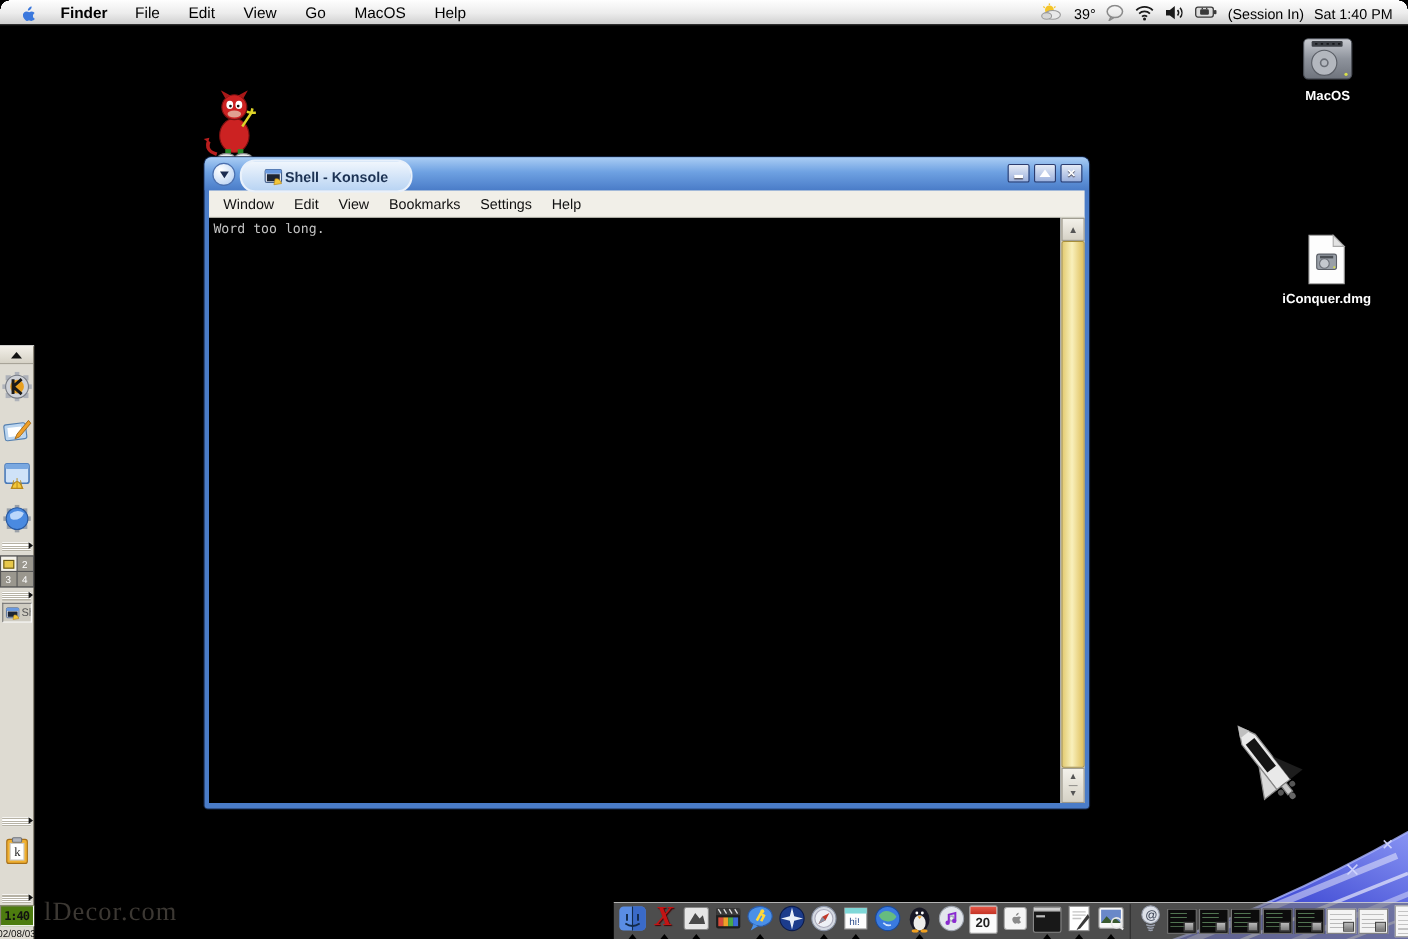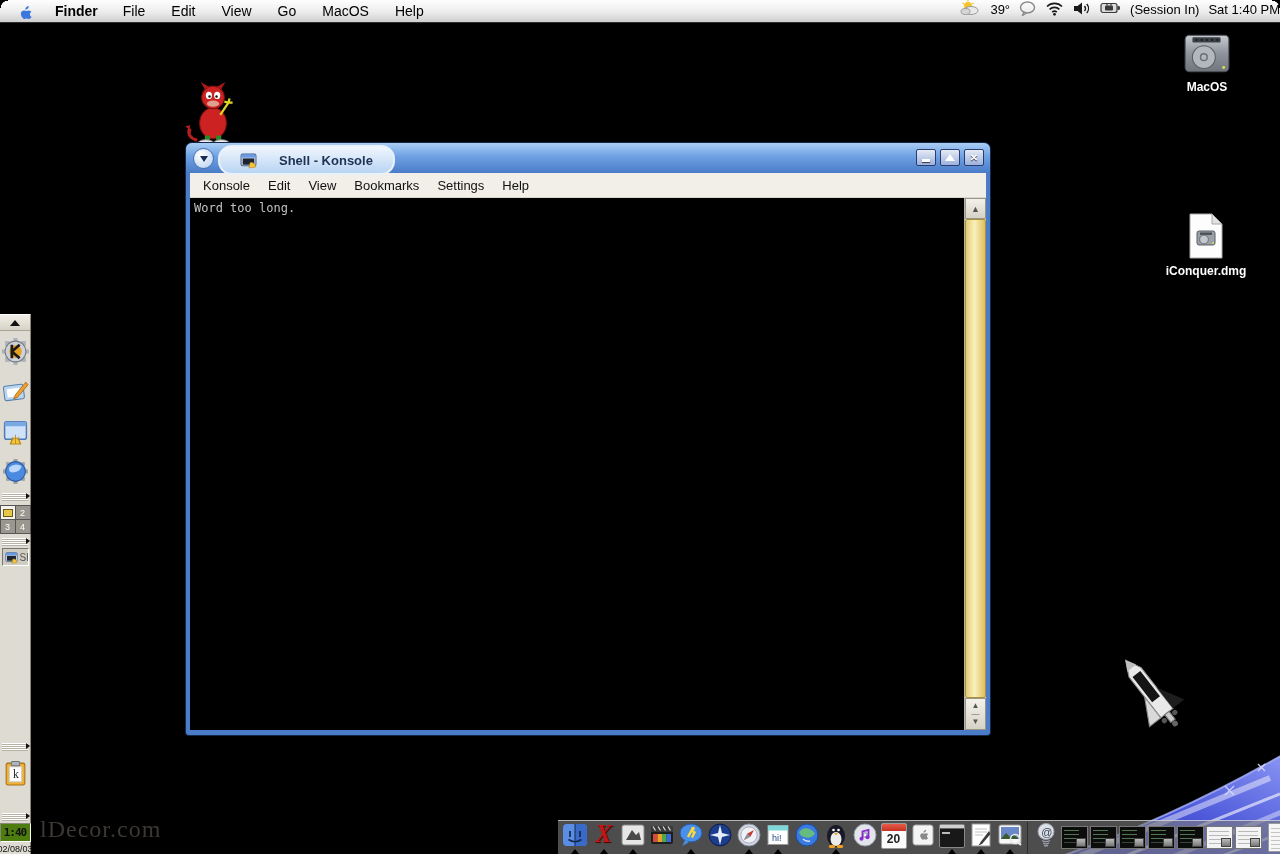--- a/index.html
+++ b/index.html
@@ -9,26 +9,26 @@
   
   .wall{position:absolute;inset:0;z-index:0}
   .shuttle{position:absolute;left:1112px;top:650px;width:80px;height:88px;transform:rotate(-38deg);z-index:0}
   .daemon{position:absolute;left:182px;top:82px;width:60px;height:68px;z-index:1}
   .watermark{position:absolute;left:40px;top:816px;font-family:"Liberation Serif",serif;
              font-size:24px;color:#3c3833;z-index:1;letter-spacing:1px}
 
   
   .menubar{position:absolute;left:0;top:0;width:1280px;height:22px;z-index:40;
            background:linear-gradient(#fefefe,#ececec 55%,#cfcfcf);
-           border-bottom:1px solid #2f2f2f;display:flex;align-items:flex-start;font-size:14px;color:#000}
+           border-bottom:1px solid #2f2f2f;display:flex;align-items:flex-end;font-size:14px;color:#000}
   .mb-left{display:flex;align-items:center;height:100%}
   .apple{margin:0 10px 0 18px;display:flex;align-items:center}
   .mb-app{font-weight:bold;padding:0 12px}
   .mb-item{padding:0 13px}
-  .mb-right{margin-left:auto;display:flex;align-items:center;gap:9px;font-size:13px}
+  .mb-right{margin-left:auto;display:flex;align-items:center;gap:9px;padding-right:14px;font-size:13px}
   .mb-right .txt{white-space:nowrap}
   .corner{position:absolute;top:0;width:8px;height:8px;z-index:60}
   .corner.tl{left:0;background:radial-gradient(circle at 100% 100%,transparent 7px,#000 7.5px)}
   .corner.tr{right:0;background:radial-gradient(circle at 0 100%,transparent 7px,#000 7.5px)}
 
   
   .dicon{position:absolute;display:flex;flex-direction:column;align-items:center;z-index:2;width:92px}
   .dicon .lbl{color:#fff;font-size:12px;font-weight:bold;margin-top:4px;text-shadow:0 1px 2px #000}
   .dicon.macos{left:1161px;top:32px}
   .dicon.dmg{left:1160px;top:212px}
@@ -38,21 +38,21 @@
            background:#4a7cc8;border-radius:6px 6px 3px 3px;box-shadow:0 0 0 1px #16284a;
            display:flex;flex-direction:column;box-sizing:border-box;padding:0 4px 5px 4px}
   .ktitle{height:30px;margin:0 -4px;border-radius:6px 6px 0 0;position:relative;
           background:linear-gradient(#aacdf4,#6ea1e2 45%,#4a7cc8)}
   .kmenu-btn{position:absolute;left:7px;top:5px;width:19px;height:19px;border-radius:50%;
              background:radial-gradient(circle at 35% 30%,#fff,#c9dcf5 70%,#9ebde8);
              border:1px solid #4a6fae;display:flex;align-items:center;justify-content:center}
   .kmenu-btn .car{width:0;height:0;border-left:4px solid transparent;border-right:4px solid transparent;border-top:6px solid #1c2c50}
   .ktab{position:absolute;left:32px;top:2px;height:22px;padding:2px 20px;border-radius:14px;
         background:linear-gradient(#f0f6fd,#b9d4f3);border:2px solid #e9f1fb;
-        display:flex;align-items:center;gap:22px;font-size:13px;font-weight:600;color:#1d3354}
+        display:flex;align-items:center;gap:2px;font-size:13px;font-weight:600;color:#1d3354}
   .wbtns{position:absolute;right:6px;top:6px;display:flex;gap:4px}
   .wbtn{width:18px;height:15px;border:1px solid #2c3c6e;border-radius:2px;
         background:linear-gradient(#e5ebf6,#9cb1dd);position:relative;display:flex;align-items:center;justify-content:center;
         color:#fff;font-size:10px;font-weight:bold;text-shadow:0 1px 1px #334}
   .wbtn .bar{width:8px;height:3px;background:#fff;position:absolute;bottom:3px;box-shadow:0 1px 1px #334}
   .wbtn .tri{width:0;height:0;border-left:5px solid transparent;border-right:5px solid transparent;border-bottom:7px solid #fff}
   .kmenubar{height:24px;background:#f1efe8;border-bottom:1px solid #d9d6ca;display:flex;align-items:center;
             font-size:13px;color:#111;padding-left:4px}
   .kmenubar span{padding:0 9px}
   .kbody{flex:1;display:flex;min-height:0}
@@ -322,21 +322,21 @@
         </div>
       <div class="wbtn">
           <span class="tri"></span>
         </div>
       <div class="wbtn">
           <span>✕</span>
         </div>
     </div>
   </div>
   <div class="kmenubar" id="kmenus">
-      <span>Konsole</span>
+      <span>Window</span>
       <span>Edit</span>
       <span>View</span>
       <span>Bookmarks</span>
       <span>Settings</span>
       <span>Help</span>
     </div>
   <div class="kbody">
     <div class="term" id="term"><div>Word too long.</div></div>
     <div class="scroll">
       <div class="sbtn">▲</div>

